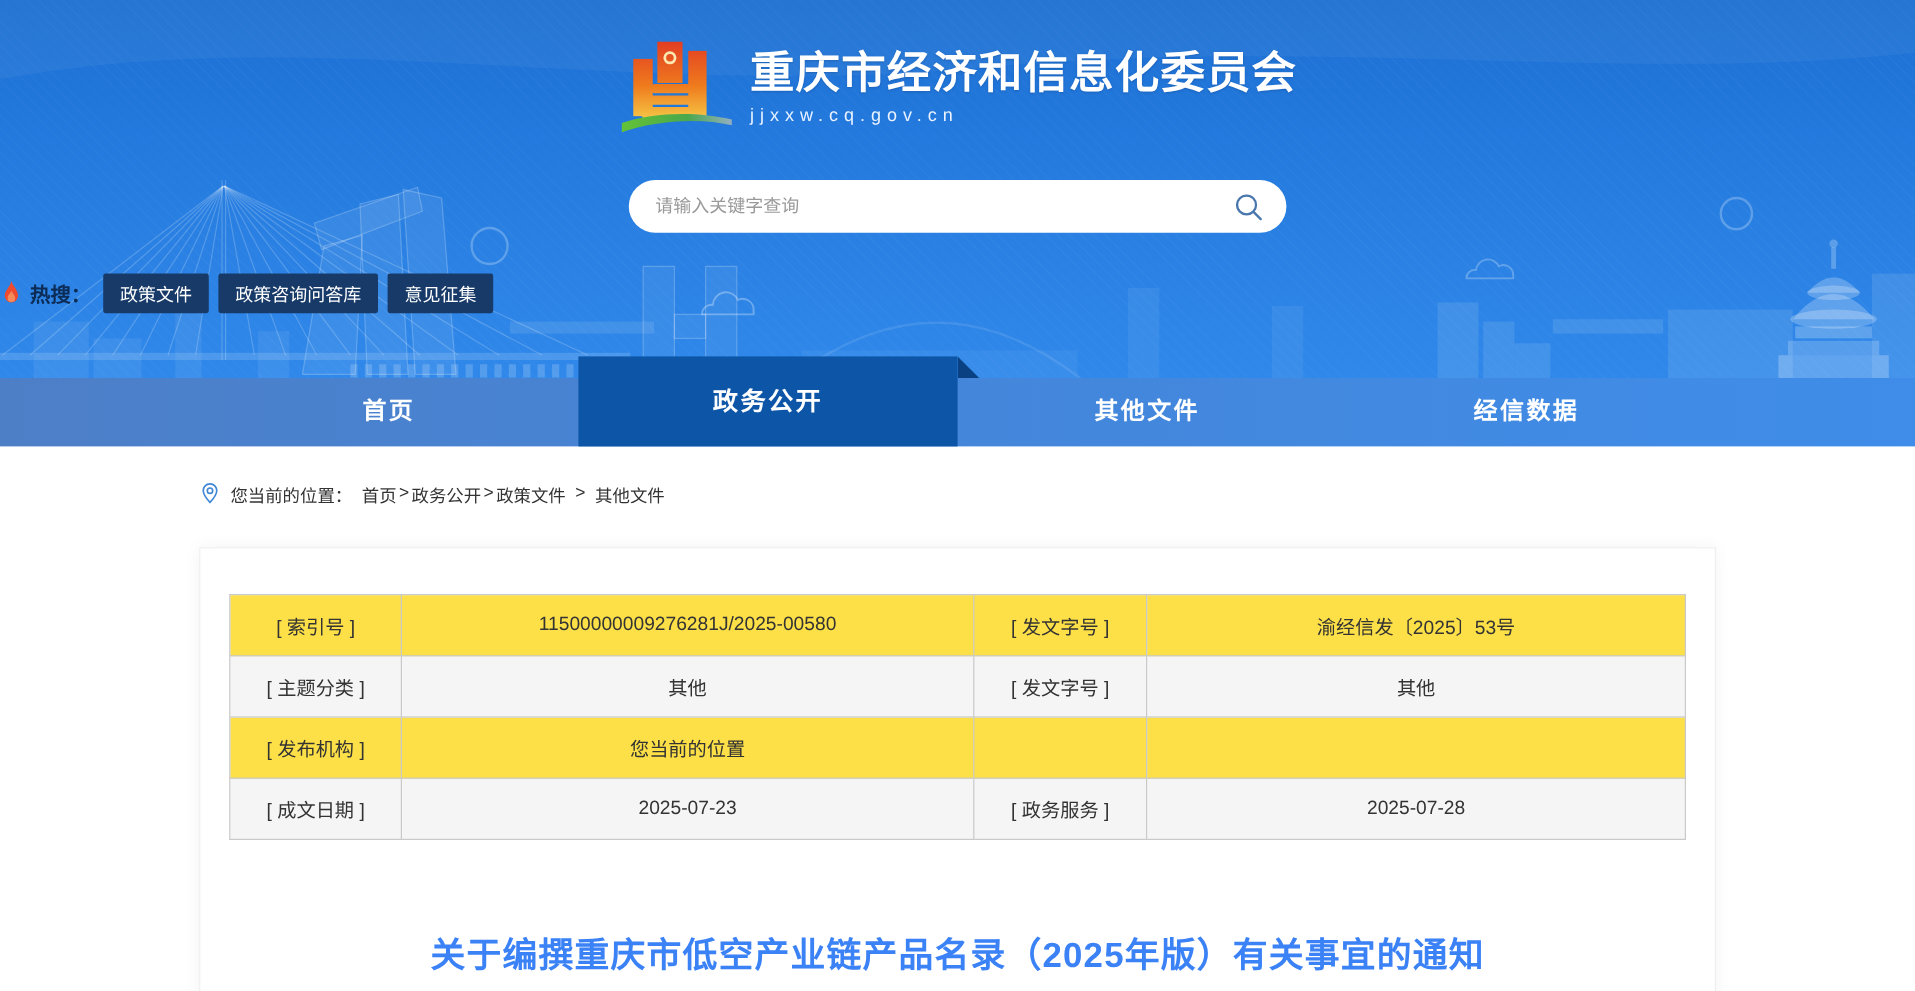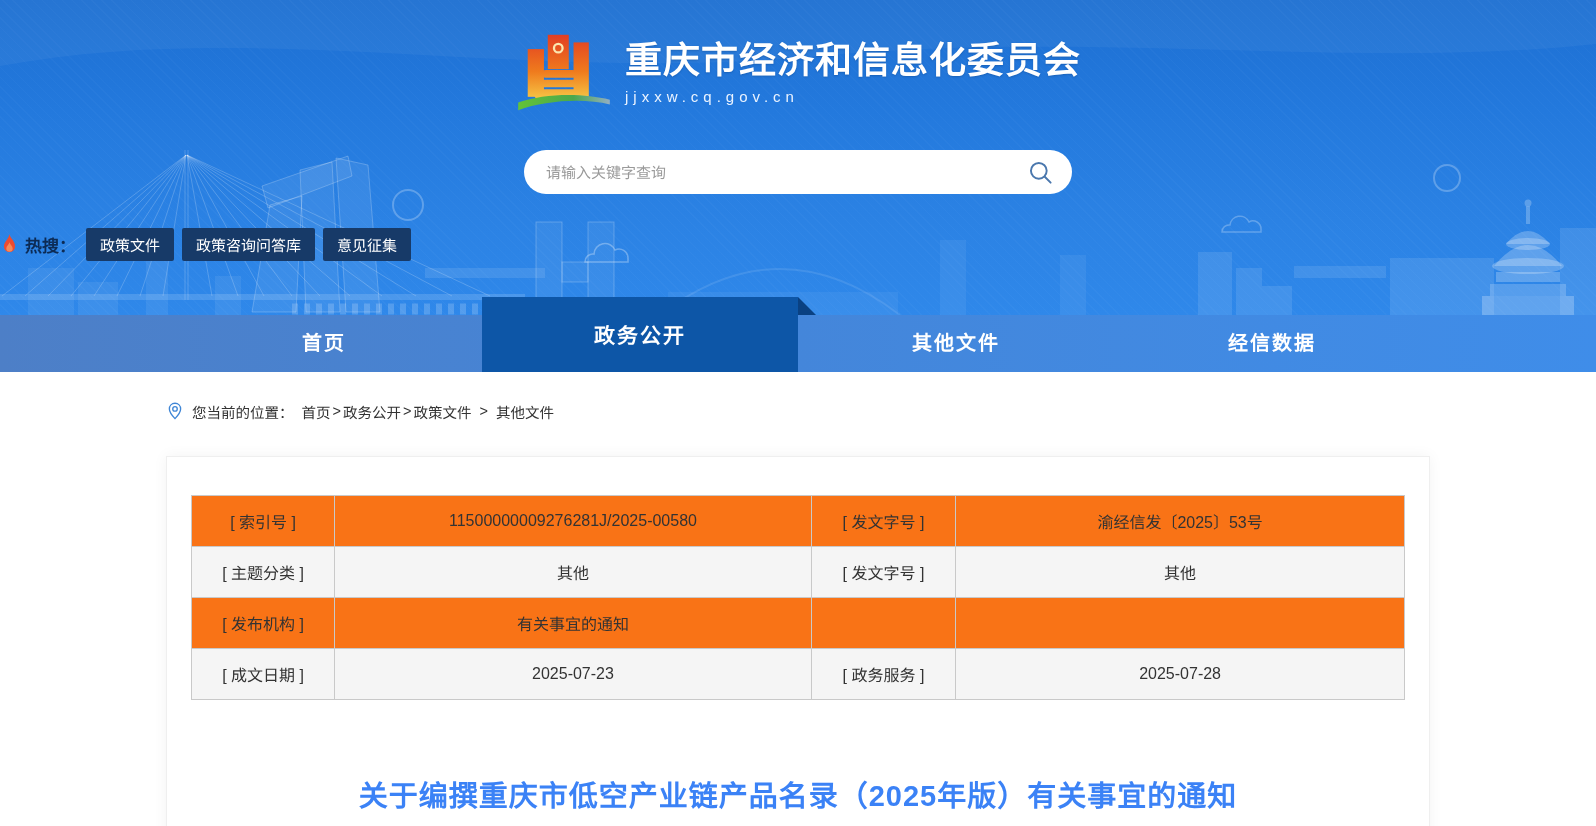--- a/index.html
+++ b/index.html
@@ -54,21 +54,21 @@
   .bc-pin { margin-right:8px; line-height:0; }
   .bc-link { color:#333; text-decoration:none; cursor:pointer; }
   .bc-sep { margin:0 2px; color:#333; }
   .bc-sep.wide { margin:0 8px; }
   .bc-prefix { margin-right:8px; }
 
   .card { width:1264px; margin:32px auto 0; background:#fff; border:1px solid #efefef;
     box-shadow:0 0 14px rgba(0,0,0,0.05); padding:38px 24px 80px; height:460px; }
   table.meta { width:100%; border-collapse:collapse; table-layout:fixed; }
   table.meta td { border:1px solid #c9c9c9; height:51px; text-align:center;
-    font-size:16px; color:#333; padding:4px 8px; background:#f97316; }
+    font-size:16px; color:#333; padding:4px 8px; background:#fde047; }
   table.meta tr:nth-child(even) td { background:#f5f5f5; }
 
   .doc-title { text-align:center; font-size:29px; font-weight:bold; color:#3b82f6;
     margin-top:72px; letter-spacing:1px; }
 </style>
 </head>
 <body>
 
 <header class="banner">
 
@@ -249,21 +249,21 @@
           <td>渝经信发〔2025〕53号</td>
         </tr>
         <tr>
           <td>[ 主题分类 ]</td>
           <td>其他</td>
           <td>[ 发文字号 ]</td>
           <td>其他</td>
         </tr>
         <tr>
           <td>[ 发布机构 ]</td>
-          <td>有关事宜的通知</td>
+          <td>您当前的位置</td>
           <td></td>
           <td></td>
         </tr>
         <tr>
           <td>[ 成文日期 ]</td>
           <td>2025-07-23</td>
           <td>[ 政务服务 ]</td>
           <td>2025-07-28</td>
         </tr>
       </tbody>

